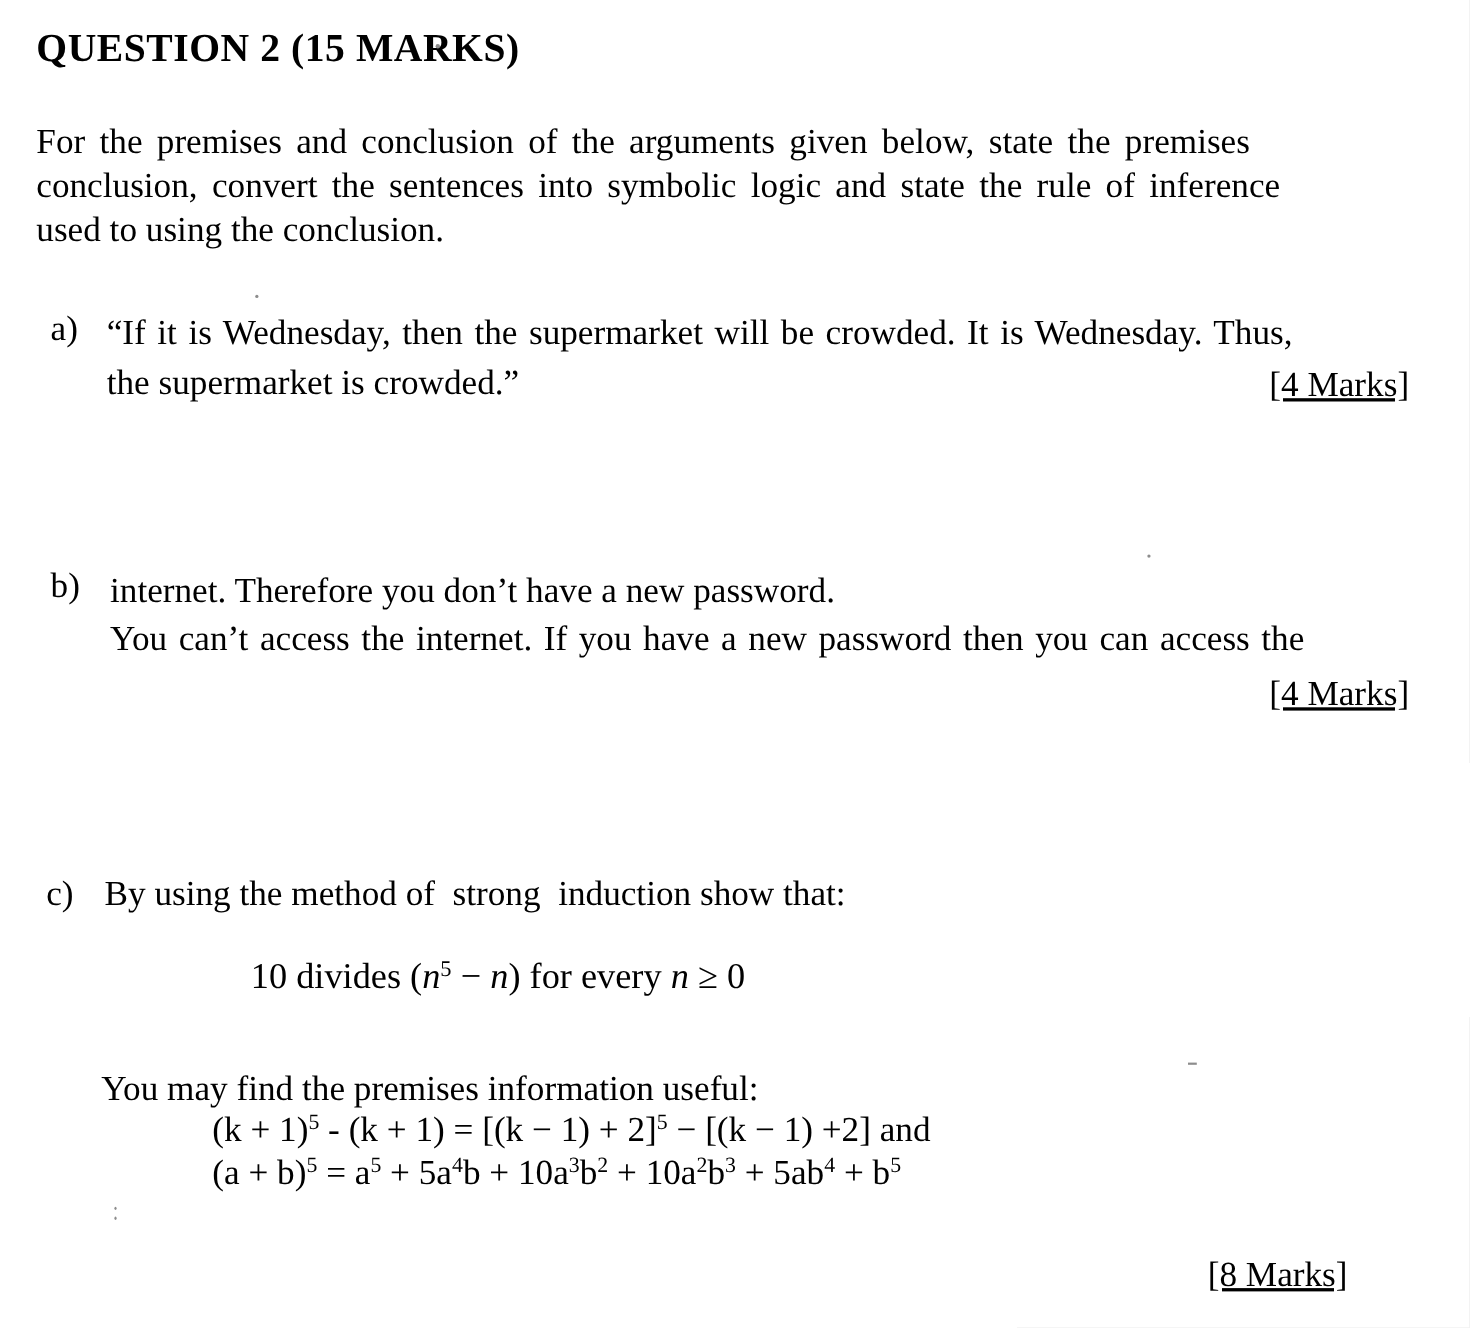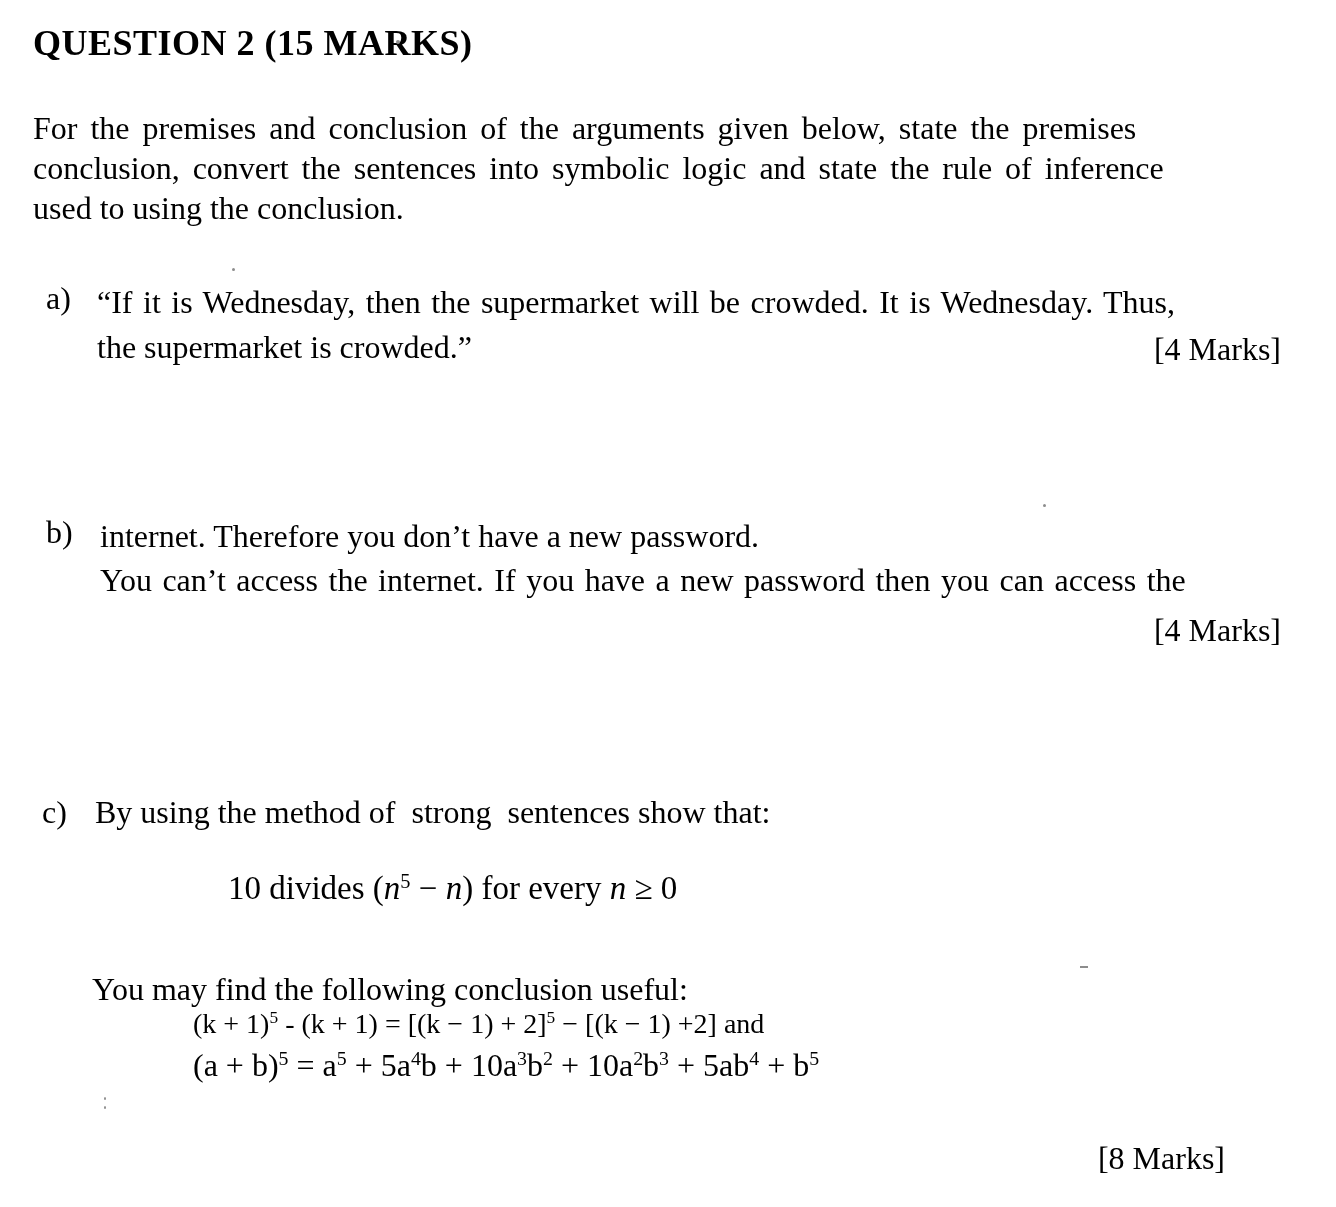--- a/index.html
+++ b/index.html
@@ -52,21 +52,21 @@
     top: 514px;
     width: 1190px;
     line-height: 44px;
   }
   .qc-text {
     left: 95px;
     top: 794px;
     white-space: pre-wrap;
   }
 
-  .marks { white-space: nowrap; }
+  .marks { white-space: nowrap; text-decoration: underline; }
 
   .formula {
     font-size: 33px;
     white-space: nowrap;
   }
   .formula i { font-style: italic; }
   sup {
     font-size: 0.62em;
     line-height: 0;
     vertical-align: baseline;
@@ -101,27 +101,27 @@
   <span class="abs marks" style="right:55px; top:331px;">[4 Marks]</span>
 
   <span class="abs qlabel" style="left:46px; top:514px;">b)</span>
   <div class="abs qb-text">
     <span class="line">internet. Therefore you don’t have a new password.</span>
     <span class="line ws-mid">You can’t access the internet. If you have a new password then you can access the</span>
   </div>
   <span class="abs marks" style="right:55px; top:612px;">[4 Marks]</span>
 
   <span class="abs qlabel" style="left:42px; top:794px;">c)</span>
-  <div class="abs qc-text">By using the method of  strong  sentences show that:</div>
+  <div class="abs qc-text">By using the method of  strong  induction show that:</div>
 
   <div class="abs formula" style="left:228px; top:870px;">10 divides (<i>n</i><sup>5</sup> − <i>n</i>) for every <i>n</i> ≥ 0</div>
 
-  <div class="abs" style="left:92px; top:971px; white-space:nowrap;">You may find the following conclusion useful:</div>
+  <div class="abs" style="left:92px; top:971px; white-space:nowrap;">You may find the premises information useful:</div>
 
-  <div class="abs formula" style="left:193px; top:1008px; font-size:28px;">(k + 1)<sup>5</sup> - (k + 1) = [(k − 1) + 2]<sup>5</sup> − [(k − 1) +2] and</div>
+  <div class="abs formula" style="left:193px; top:1008px; font-size:32px;">(k + 1)<sup>5</sup> - (k + 1) = [(k − 1) + 2]<sup>5</sup> − [(k − 1) +2] and</div>
 
   <div class="abs formula" style="left:193px; top:1047px; font-size:32px;text-align:center;">(a + b)<sup>5</sup> = a<sup>5</sup> + 5a<sup>4</sup>b + 10a<sup>3</sup>b<sup>2</sup> + 10a<sup>2</sup>b<sup>3</sup> + 5ab<sup>4</sup> + b<sup>5</sup></div>
 
   <span class="abs marks" style="right:111px; top:1140px;">[8 Marks]</span>
 
   <div class="speck" style="left:396px; top:40px; width:4px; height:4px;"></div>
   <div class="speck" style="left:232px; top:268px; width:3px; height:3px;"></div>
   <div class="speck" style="left:1043px; top:504px; width:3px; height:3px;"></div>
   <div class="speck" style="left:1080px; top:966px; width:8px; height:2px; border-radius:0;"></div>
   <div class="speck" style="left:104px; top:1097px; width:2px; height:3px;"></div>

